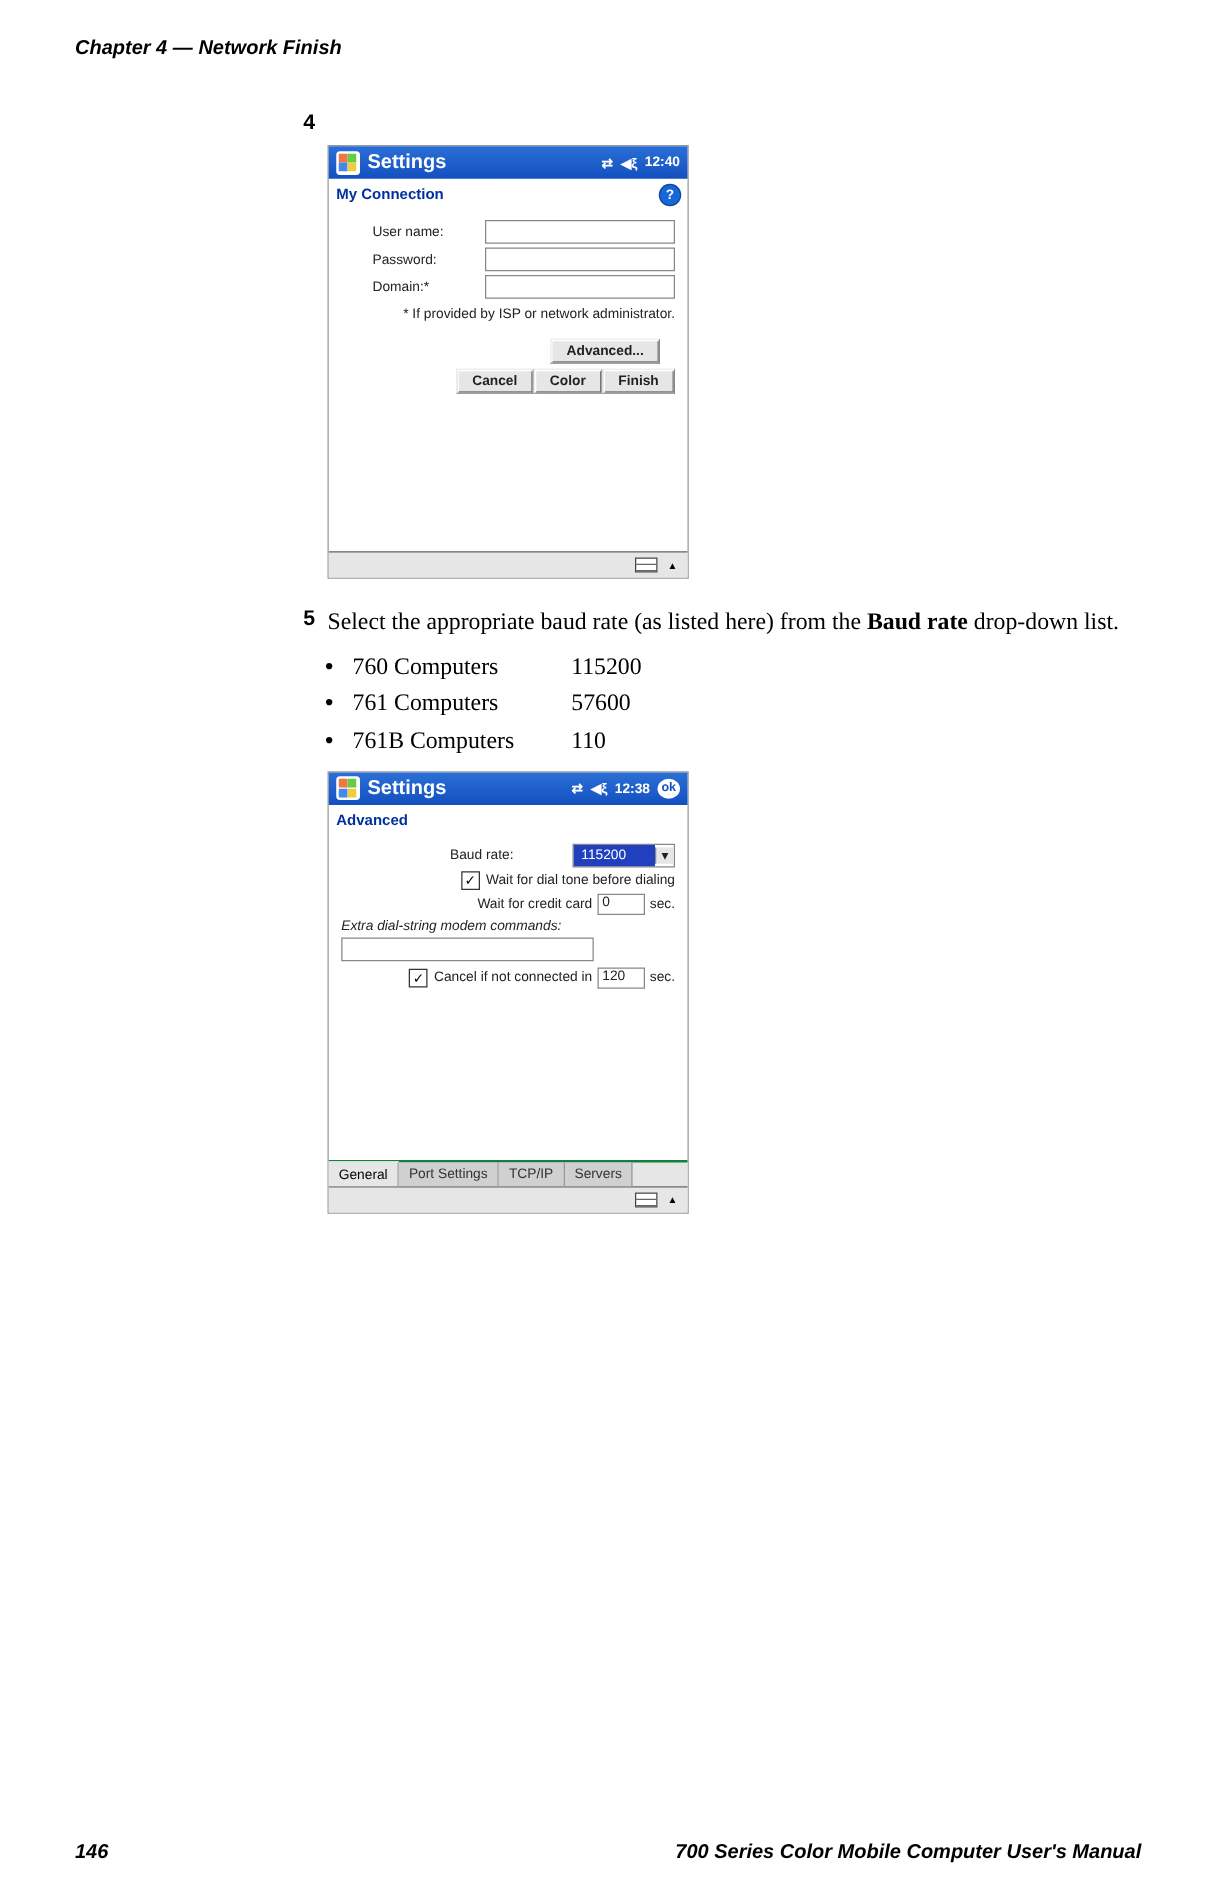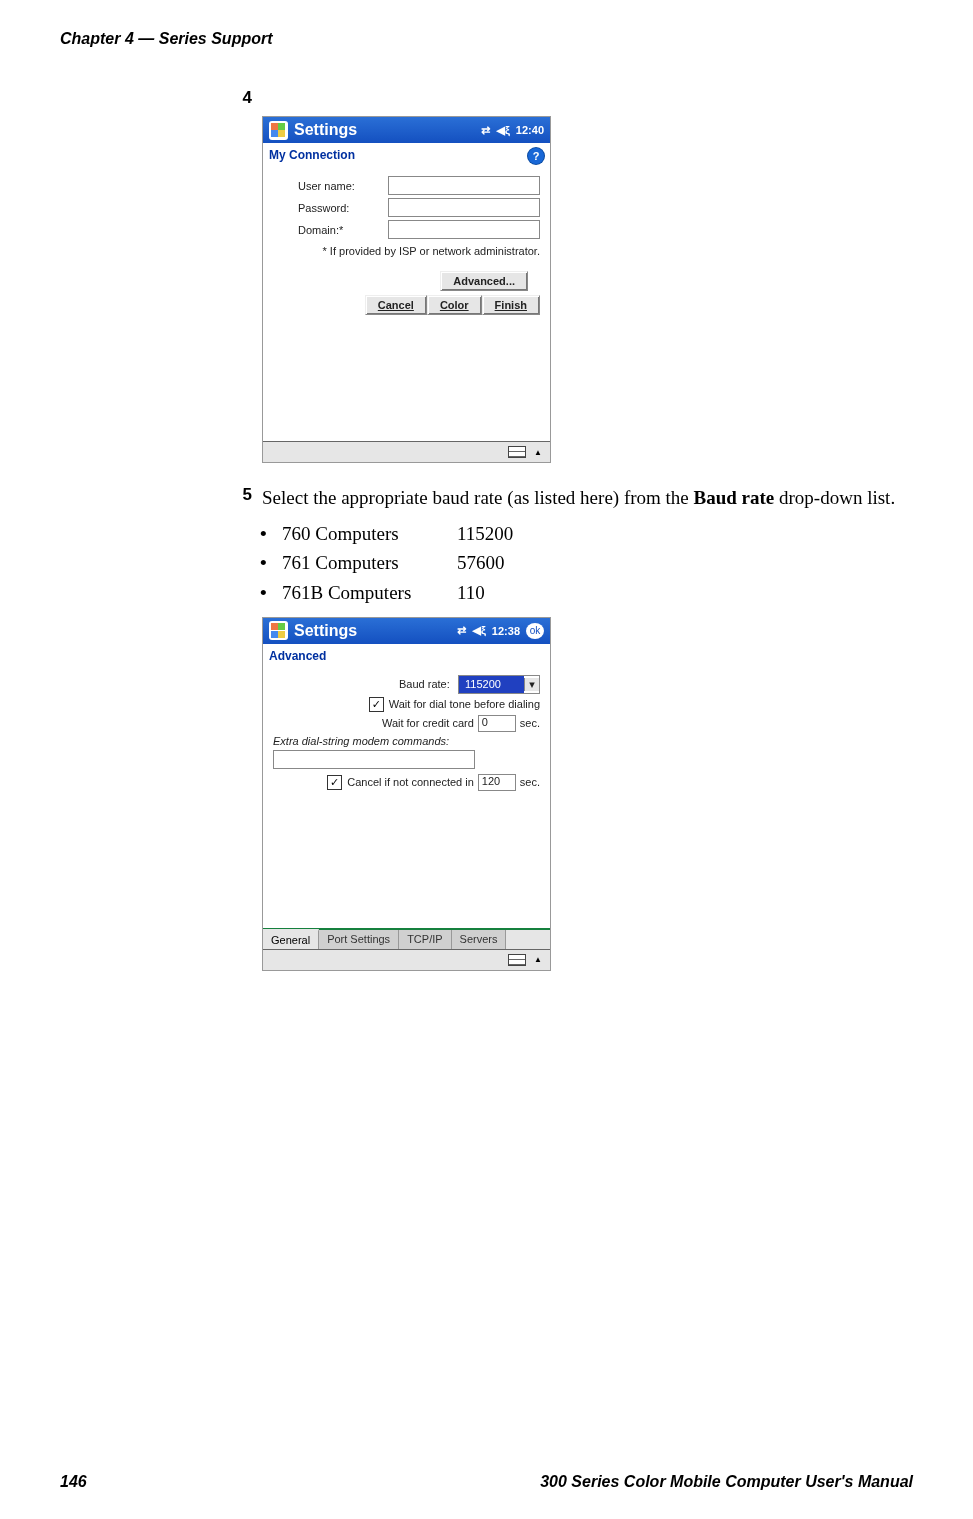--- a/index.html
+++ b/index.html
@@ -95,21 +95,21 @@
   .sf-r { background:#e74; } .sf-g { background:#6c4; }
   .sf-b { background:#48e; } .sf-y { background:#ec4; }
   .tb-title { font-weight: bold; font-size: 16px; flex: 1; }
   .tb-icons { display:flex; align-items:center; gap:6px; font-size:11px; font-weight:bold;}
   .tb-time { font-weight:bold; }
   .okbtn {
     background:#fff; color:#1450c0;
     border-radius:50%;
     width:18px; height:16px;
     display:flex; align-items:center; justify-content:center;
-    font-size:10px; font-weight:normal;
+    font-size:10px; font-weight:bold;
   }
   .subtitle {
     color:#0030a0;
     font-weight:bold;
     font-size:12px;
     padding:5px 6px 3px 6px;
     display:flex;
     justify-content:space-between;
   }
   .helpbubble {
@@ -221,21 +221,21 @@
 </style>
 </head>
 <body>
 
 <div class="page">
 
   <div class="header-row">
     <div>
       <span>Chapter 4</span>
       <span>—</span>
-      <span>  Series Support</span>
+      <span>  Network Finish</span>
     </div>
     <div></div>
   </div>
 
   <div class="content">
 
     <div class="step">
       <div class="step-num">4</div>
     </div>
 
@@ -268,21 +268,21 @@
           <div class="finput"></div>
         </div>
         <div class="frow">
           <div class="flabel">Domain:*</div>
           <div class="finput"></div>
         </div>
         <div class="note">* If provided by ISP or network administrator.</div>
         <div class="btnrow btnrow-upper">
           <div class="winbtn">Advanced...</div>
         </div>
-        <div class="btnrow" style="margin-top:4px;text-decoration:underline;">
+        <div class="btnrow" style="margin-top:4px;">
           <div class="winbtn">Cancel</div>
           <div class="winbtn">Color</div>
           <div class="winbtn">Finish</div>
         </div>
         <div class="blank-area1"></div>
       </div>
       <div class="bottom-bar">
         <div class="kbdicon">
             <div></div>
             <div></div>
@@ -330,21 +330,21 @@
           <span>◀ξ</span>
           <span class="tb-time">12:38</span>
           <span class="okbtn">ok</span>
         </div>
       </div>
       <div class="subtitle">
         <span>Advanced</span>
       </div>
       <div class="form-area">
         <div class="frow">
-          <div class="flabel" style="width:59px;">Baud rate:</div>
+          <div class="flabel" style="width:98px;">Baud rate:</div>
           <div class="dropdown" style="width:80px;">
             <div class="dd-val">115200</div>
             <div class="dd-arrow">▾</div>
           </div>
         </div>
         <div class="frow">
           <div class="checkbox">✓</div>
           <div>Wait for dial tone before dialing</div>
         </div>
         <div class="frow">
@@ -374,16 +374,16 @@
             <div></div>
           </div>
         <div class="upcaret">▲</div>
       </div>
     </div>
 
   </div>
 
   <div class="footer">
     <div>146</div>
-    <div>300 Series Color Mobile Computer User's Manual</div>
+    <div>700 Series Color Mobile Computer User's Manual</div>
   </div>
 
 </div>
 
 </body></html>

